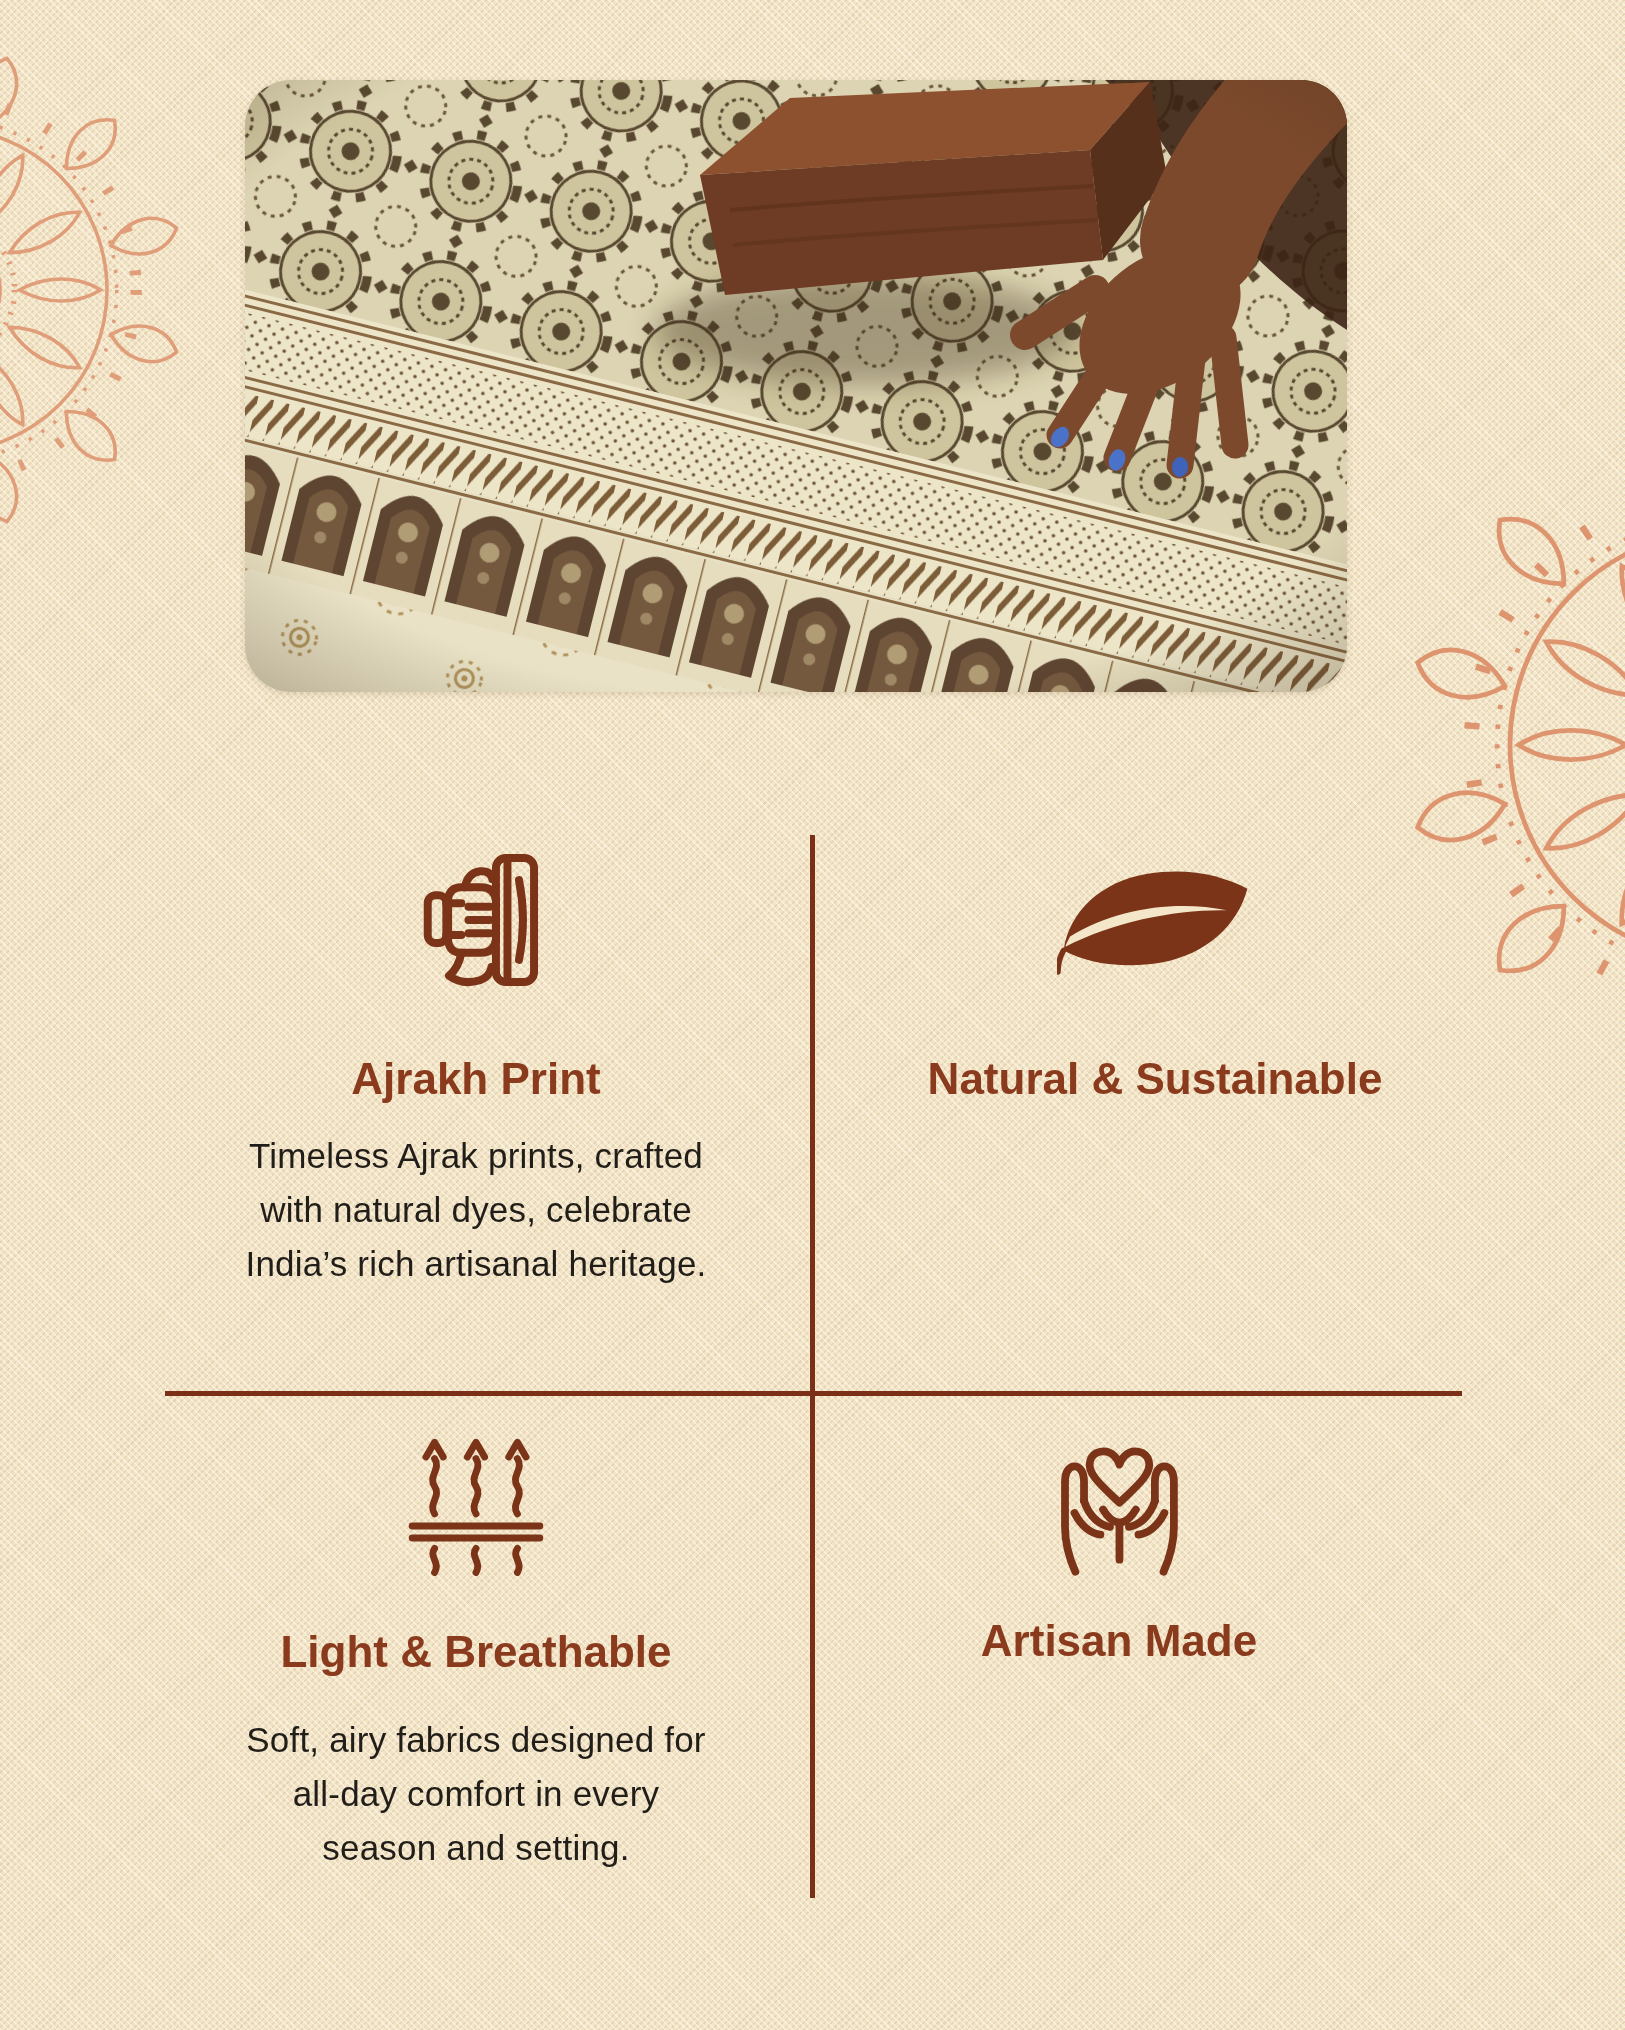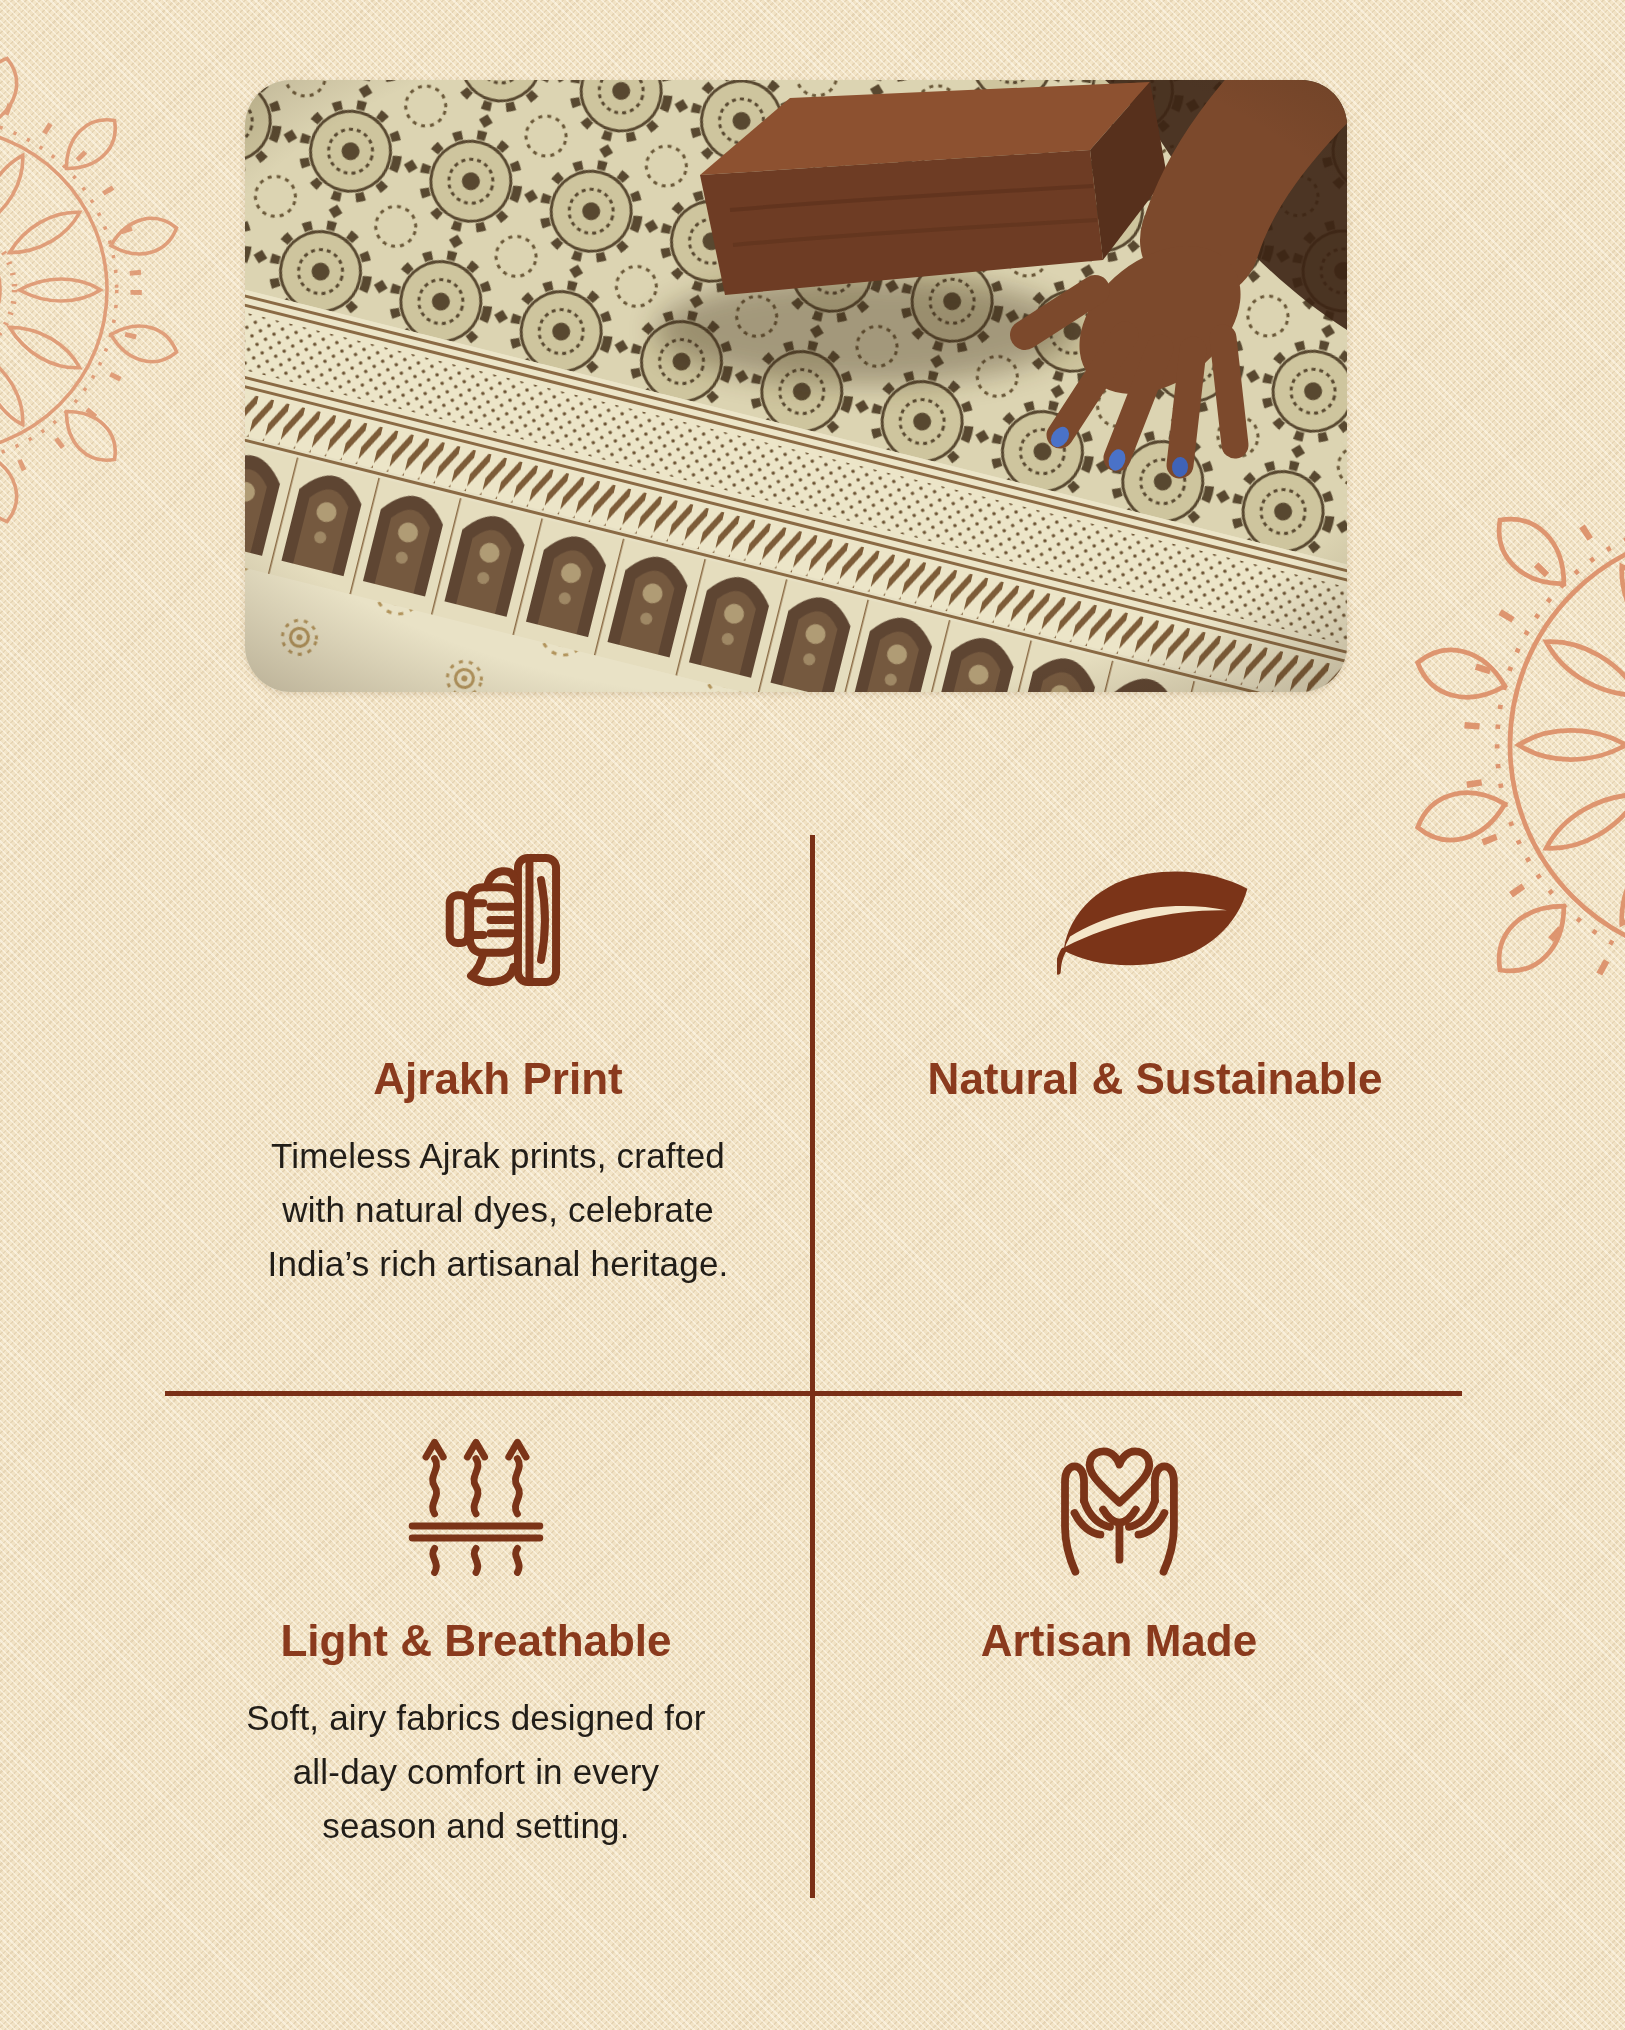--- a/index.html
+++ b/index.html
@@ -14,23 +14,23 @@
   }
   .bg-mandalas{position:absolute;left:0;top:0;width:1625px;height:2030px;}
   .photo{
     position:absolute;left:245px;top:80px;width:1102px;height:612px;margin:0;
     border-radius:46px;overflow:hidden;box-shadow:0 2px 6px rgba(90,60,30,.15);
   }
   .divider{position:absolute;background:#7a2f16;}
   .divider.v{left:810px;top:835px;width:5px;height:1063px;}
   .divider.h{left:165px;top:1391px;width:1297px;height:5px;}
   .quad{position:absolute;display:flex;flex-direction:column;align-items:center;text-align:center;}
-  #q1{left:148px;top:846px;width:672px;padding-left:14px;}
+  #q1{left:140px;top:846px;width:672px;}
   #q2{left:820px;top:846px;width:670px;}
-  #q3{left:140px;top:1436px;width:672px;}
+  #q3{left:140px;top:1436px;width:672px;gap:11px;}
   #q4{left:784px;top:1436px;width:670px;}
   .icon-box{height:148px;display:flex;align-items:center;justify-content:center;}
   .row2 .icon-box{height:142px;}
   .quad h2{
     margin:58px 0 0;font-size:44px;line-height:53px;font-weight:700;
     color:#8a3a1d;letter-spacing:0;
   }
   .quad.row2 h2{margin-top:36px;}
   .quad p{
     margin:24px 0 0;font-size:35px;line-height:54px;color:#211d18;

